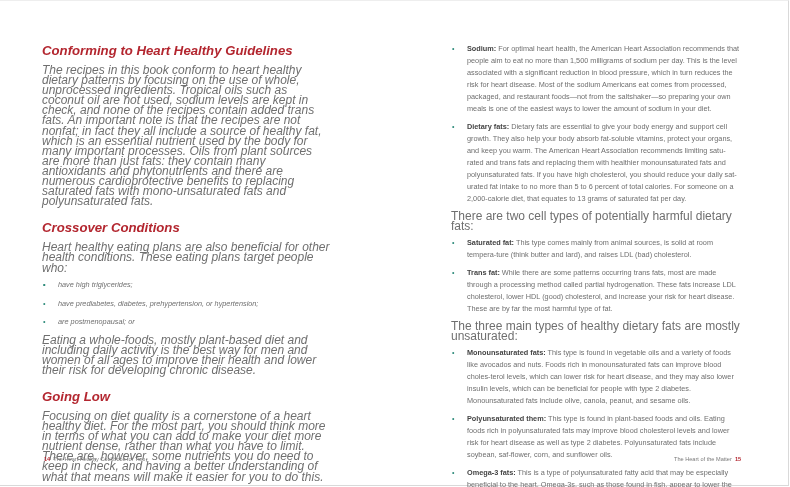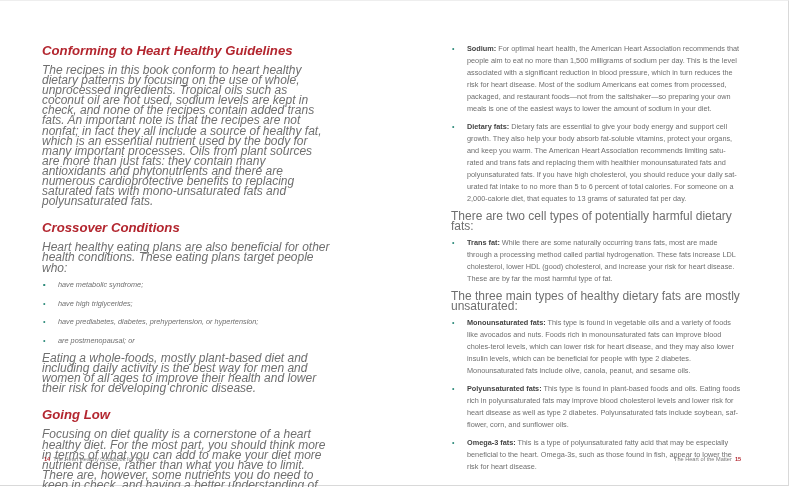--- a/index.html
+++ b/index.html
@@ -44,21 +44,20 @@
       <div class="section">
         <h2>Conforming to Heart Healthy Guidelines</h2>
         <p>The recipes in this book conform to heart healthy dietary patterns by focusing on the use of whole, unprocessed ingredients. Tropical oils such as coconut oil are not used, sodium levels are kept in check, and none of the recipes contain added trans fats. An important note is that the recipes are not nonfat; in fact they all include a source of healthy fat, which is an essential nutrient used by the body for many important processes. Oils from plant sources are more than just fats: they contain many antioxidants and phytonutrients and there are numerous cardioprotective benefits to replacing saturated fats with mono-unsaturated fats and polyunsaturated fats.</p>
       </div>
 
       <div class="section">
         <h2>Crossover Conditions</h2>
         <p>Heart healthy eating plans are also beneficial for other health conditions. These eating plans target people who:</p>
         <ul>
           <li><span class="bullet">•</span></li>
-          <li><span class="bullet">•</span><span>have metabolic syndrome;</span></li>
           <li><span class="bullet">•</span><span>have high triglycerides;</span></li>
           <li><span class="bullet">•</span><span>have prediabetes, diabetes, prehypertension, or hypertension;</span></li>
           <li><span class="bullet">•</span><span>are postmenopausal; or</span></li>
         </ul>
         <p>Eating a whole-foods, mostly plant-based diet and including daily activity is the best way for men and women of all ages to improve their health and lower their risk for developing chronic disease.</p>
       </div>
 
       <div class="section">
         <h2>Going Low</h2>
         <p>Focusing on diet quality is a cornerstone of a heart healthy diet. For the most part, you should think more in terms of what you can add to make your diet more nutrient dense, rather than what you have to limit. There are, however, some nutrients you do need to keep in check, and having a better understanding of what that means will make it easier for you to do this.</p>
@@ -71,26 +70,27 @@
   </div>
 
   <div class="page right">
     <div class="content">
       <ul>
         <li><span class="bullet">•</span><b class="term">Sodium:</b><span> For optimal heart health, the American Heart Association recommends that people aim to eat no more than 1,500 milligrams of sodium per day. This is the level associated with a significant reduction in blood pressure, which in turn reduces the risk for heart disease. Most of the sodium Americans eat comes from processed, packaged, and restaurant foods—not from the saltshaker—so preparing your own meals is one of the easiest ways to lower the amount of sodium in your diet.</span></li>
         <li><span class="bullet">•</span><b class="term">Dietary fats:</b><span> Dietary fats are essential to give your body energy and support cell growth. They also help your body absorb fat-soluble vitamins, protect your organs, and keep you warm. The American Heart Association recommends limiting satu-rated and trans fats and replacing them with healthier monounsaturated fats and polyunsaturated fats. If you have high cholesterol, you should reduce your daily sat-urated fat intake to no more than 5 to 6 percent of total calories. For someone on a 2,000-calorie diet, that equates to 13 grams of saturated fat per day.</span></li>
       </ul>
       <p>There are two cell types of potentially harmful dietary fats:</p>
       <ul>
-        <li><span class="bullet">•</span><b class="term">Trans fat:</b><span> While there are some naturally occurring trans fats, most are made through a processing method called partial hydrogenation. These fats increase LDL cholesterol, lower HDL (good) cholesterol, and increase your risk for heart disease. These are by far the most harmful type of fat.</span></li>
+        <li><span class="bullet">•</span><b class="term">Saturated fat:</b><span> This type comes mainly from animal sources, is solid at room tempera-ture (think butter and lard), and raises LDL (bad) cholesterol.</span></li>
+        <li><span class="bullet">•</span><b class="term">Trans fat:</b><span> While there are some patterns occurring trans fats, most are made through a processing method called partial hydrogenation. These fats increase LDL cholesterol, lower HDL (good) cholesterol, and increase your risk for heart disease. These are by far the most harmful type of fat.</span></li>
       </ul>
       <p>The three main types of healthy dietary fats are mostly unsaturated:</p>
       <ul>
         <li><span class="bullet">•</span><b class="term">Monounsaturated fats:</b><span> This type is found in vegetable oils and a variety of foods like avocados and nuts. Foods rich in monounsaturated fats can improve blood choles-terol levels, which can lower risk for heart disease, and they may also lower insulin levels, which can be beneficial for people with type 2 diabetes. Monounsaturated fats include olive, canola, peanut, and sesame oils.</span></li>
-        <li><span class="bullet">•</span><b class="term">Polyunsaturated fats:</b><span> This type is found in plant-based foods and oils. Eating foods rich in polyunsaturated fats may improve blood cholesterol levels and lower risk for heart disease as well as type 2 diabetes. Polyunsaturated fats include soybean, saf-flower, corn, and sunflower oils.</span></li>
+        <li><span class="bullet">•</span><b class="term">Polyunsaturated them:</b><span> This type is found in plant-based foods and oils. Eating foods rich in polyunsaturated fats may improve blood cholesterol levels and lower risk for heart disease as well as type 2 diabetes. Polyunsaturated fats include soybean, saf-flower, corn, and sunflower oils.</span></li>
         <li><span class="bullet">•</span><b class="term">Omega-3 fats:</b><span> This is a type of polyunsaturated fatty acid that may be especially beneficial to the heart. Omega-3s, such as those found in fish, appear to lower the risk for heart disease.</span></li>
       </ul>
     </div>
     <div class="folio">
       <span>The Heart of the Matter</span>&nbsp;&nbsp;<span class="num">15</span>
     </div>
   </div>
 
 </div>
 

